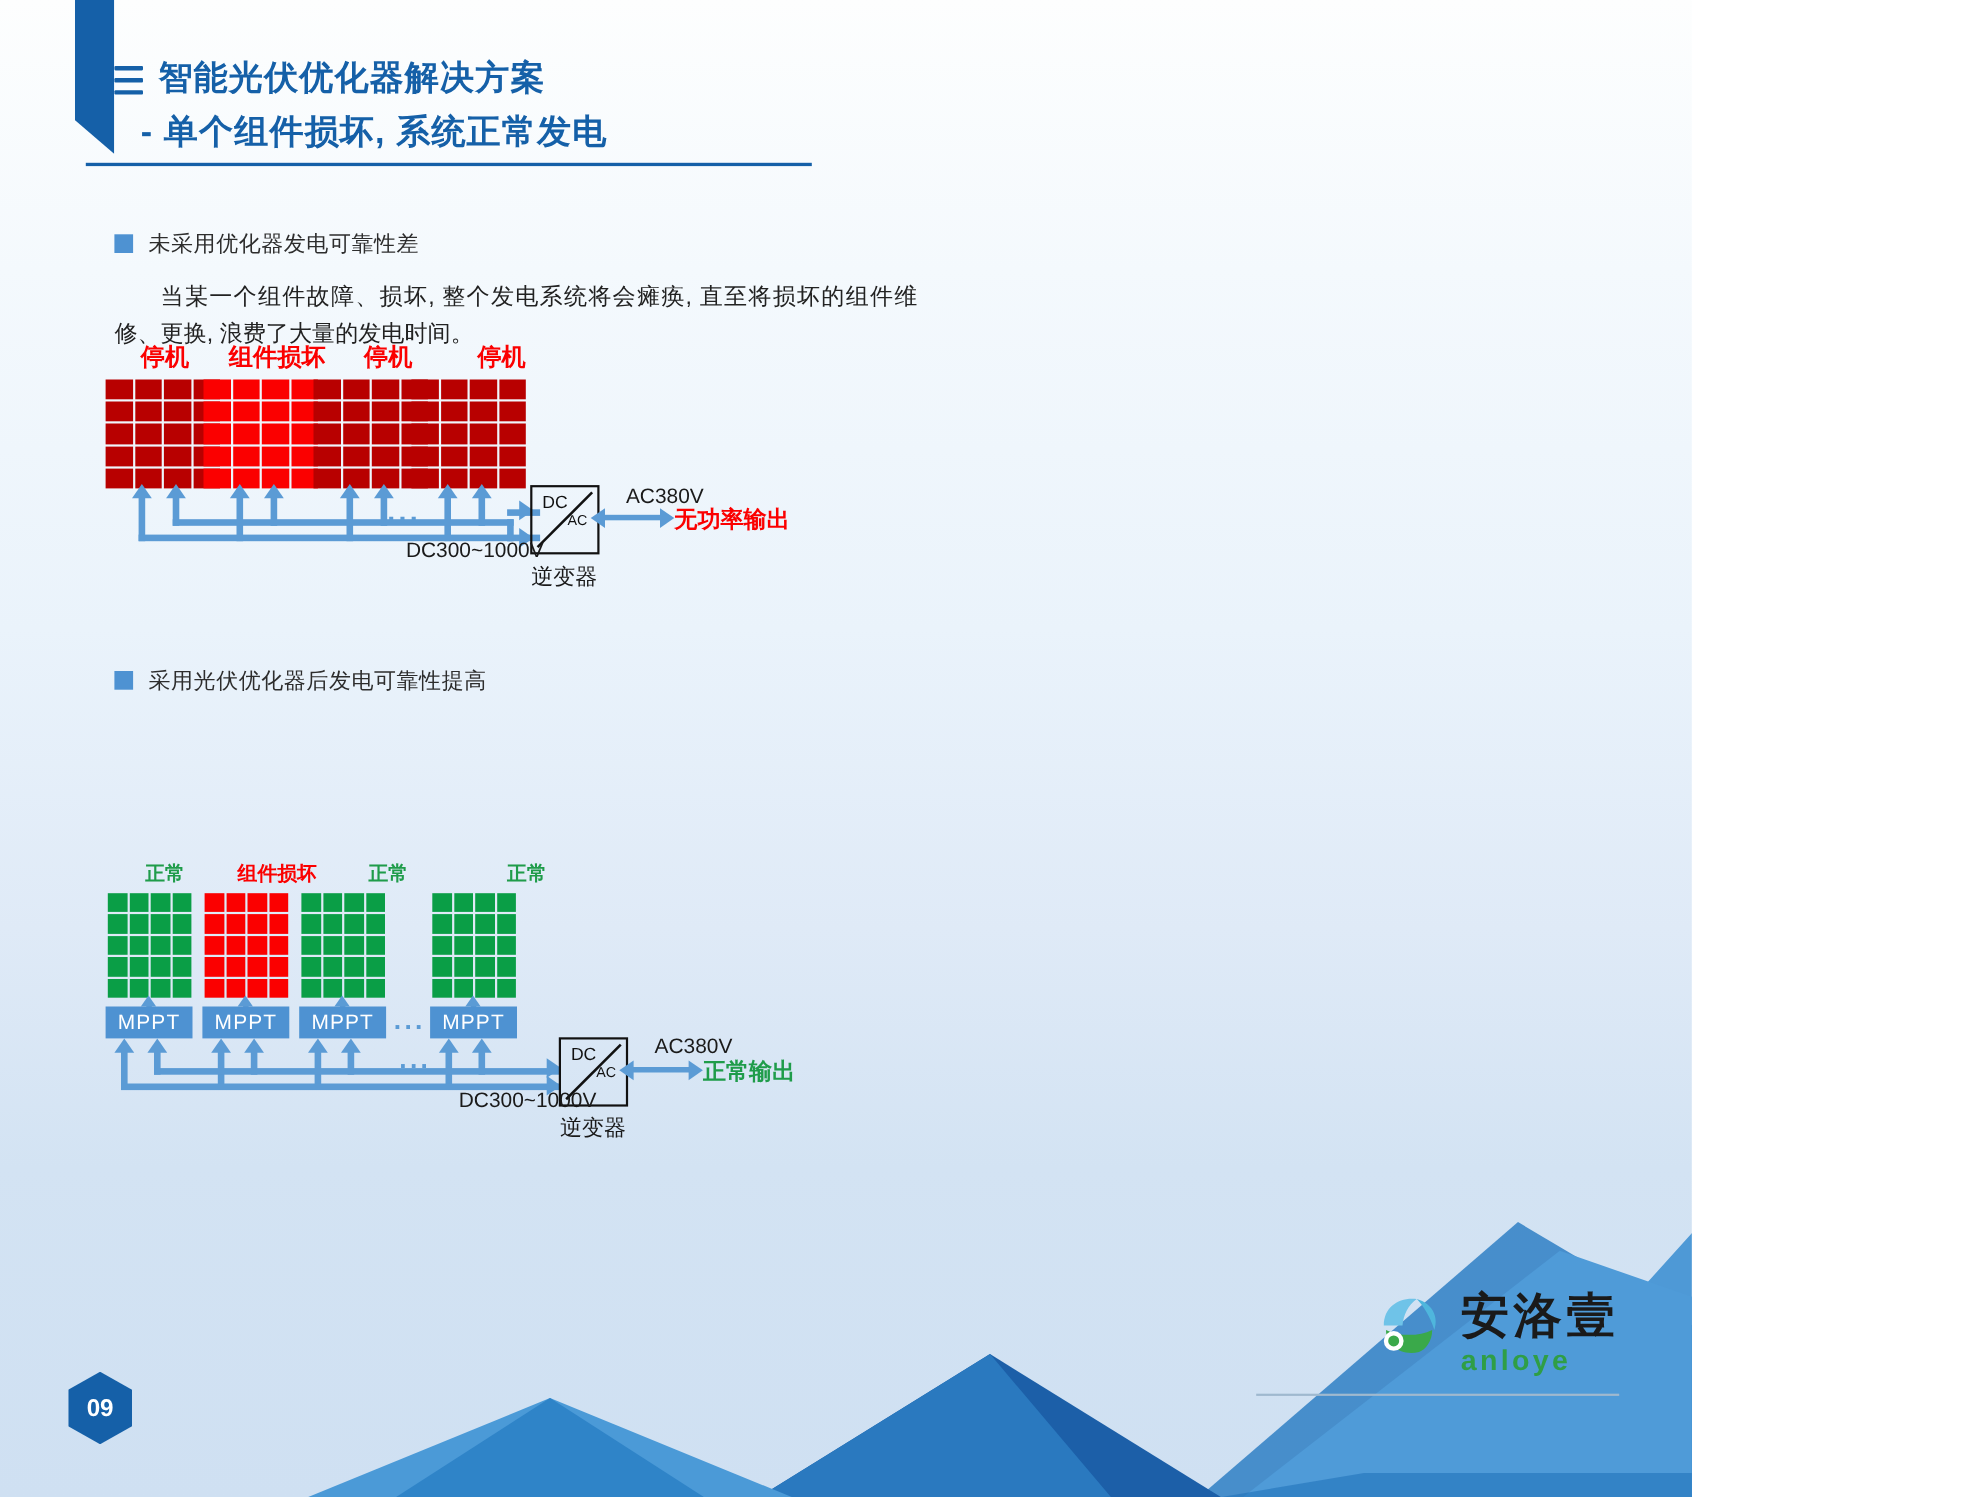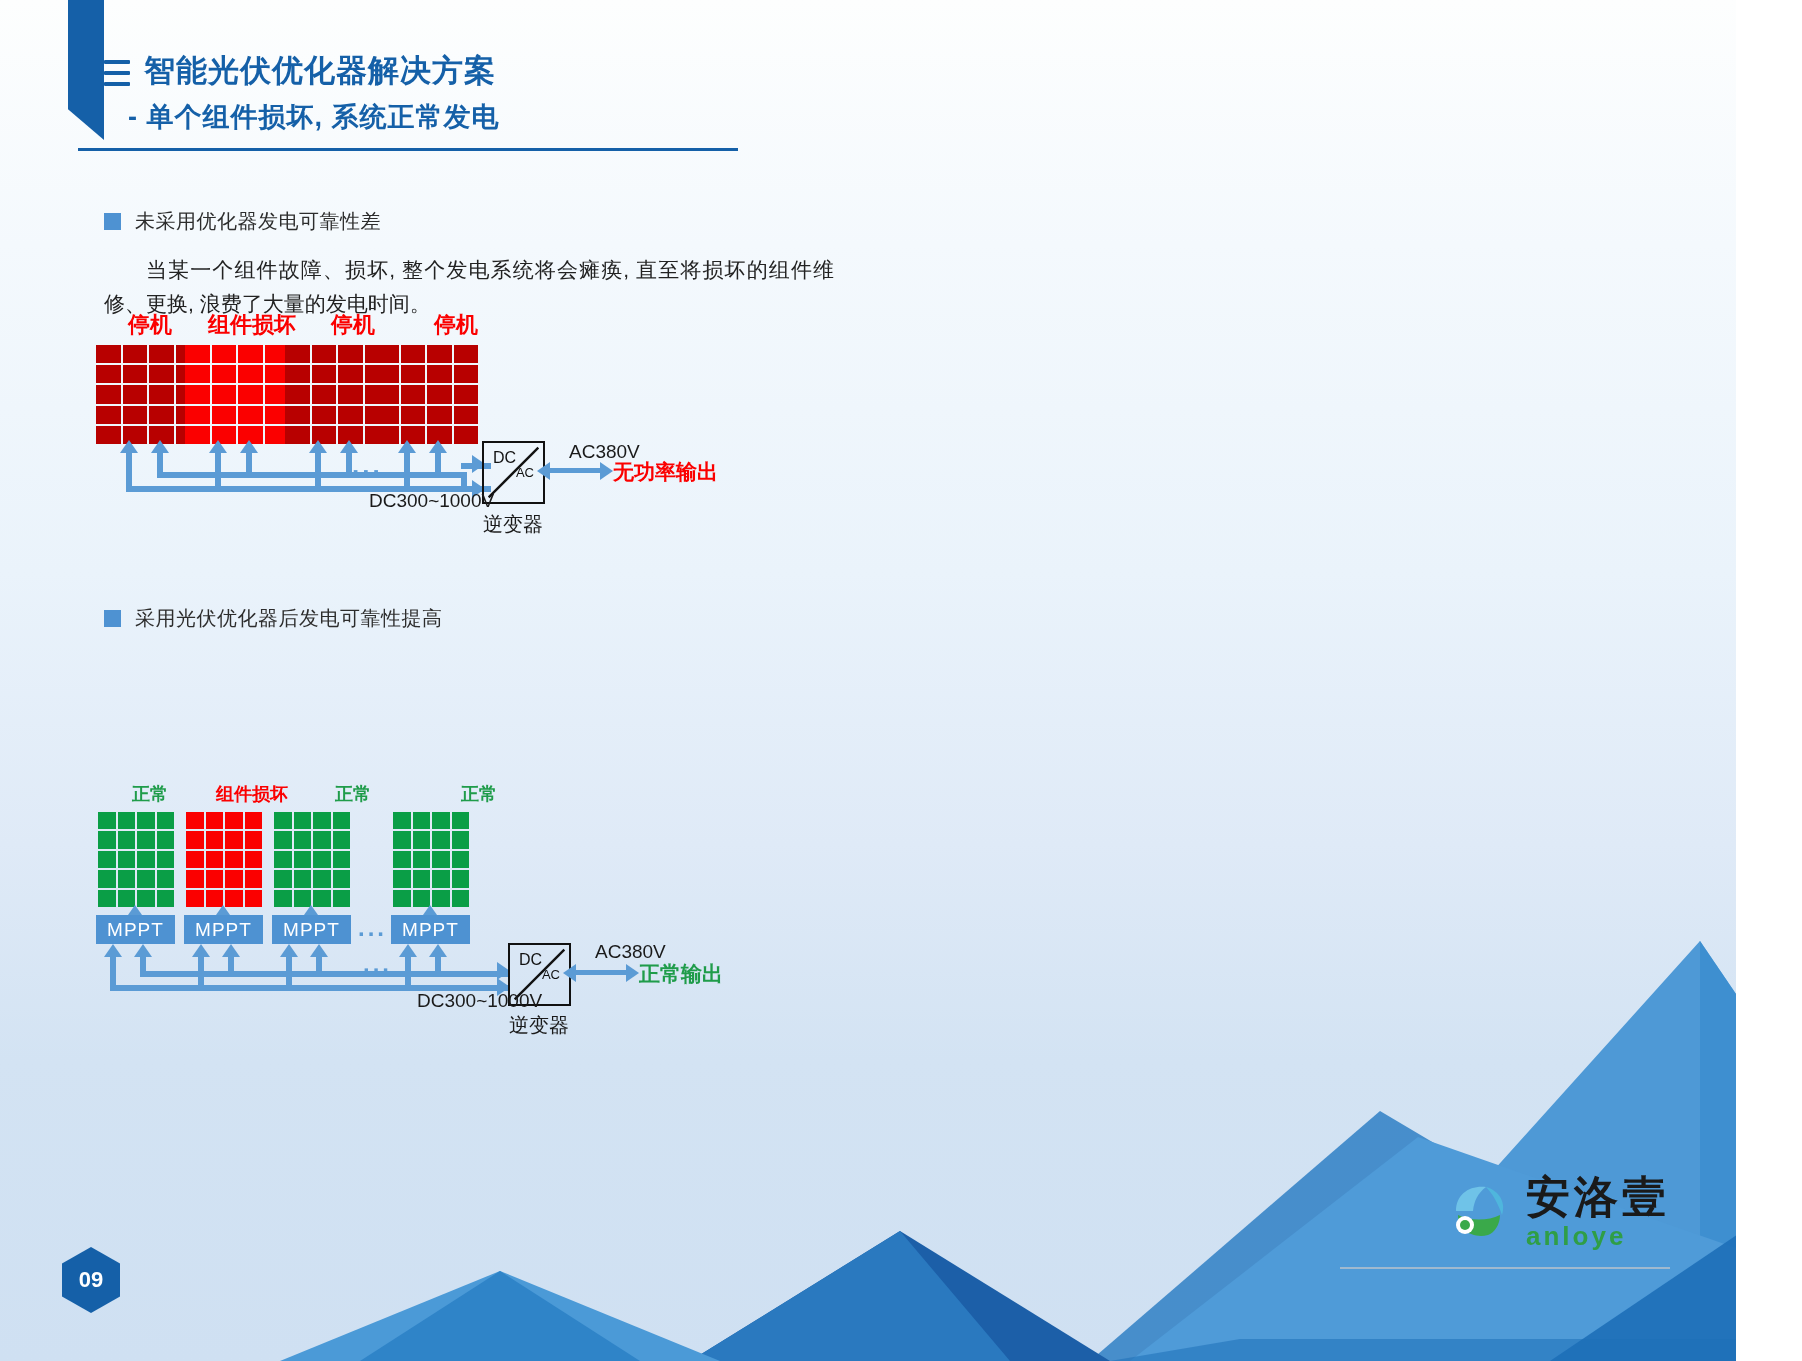--- a/index.html
+++ b/index.html
@@ -4,42 +4,42 @@
 <style>
   * { margin:0; padding:0; box-sizing:border-box; }
   html,body{ width:1802px; height:1361px; }
   body{
     font-family:"Liberation Sans","DejaVu Sans",sans-serif;
     background:#ffffff;
     position:relative;
     overflow:hidden;
   }
   .page{
-    position:absolute; left:0; top:0; width:1736px; height:1361px;
+    position:absolute; left:0; top:0; width:1538px; height:1361px;
     background:linear-gradient(180deg,#fdfefe 0%,#f4f9fd 18%,#eaf3fb 42%,#dfeaf7 62%,#d3e3f3 78%,#cfe0f2 100%);
     overflow:hidden;
   }
   
   .mtn{ position:absolute; bottom:0; left:0; width:1802px; height:420px; }
   
   .flag{
     position:absolute; left:68px; top:0; width:36px; height:140px;
     background:#1560a8;
     clip-path:polygon(0 0,100% 0,100% 100%,0 78%);
   }
   
   .header{ position:absolute; left:104px; top:52px; width:760px; }
   .title-row{ display:flex; align-items:flex-start; gap:14px; }
   .hamburger{ width:26px; height:26px; margin-top:8px; display:flex; flex-direction:column; justify-content:space-between; }
   .hamburger i{ display:block; height:4px; background:#1560a8; border-radius:1px; }
   .title-1{
     font-size:31px; font-weight:bold; color:#1560a8; letter-spacing:1px; line-height:1.25;
   }
   .title-2{
-    font-size:27px; font-weight:bold; color:#1560a8; letter-spacing:1px;
+    font-size:31px; font-weight:bold; color:#1560a8; letter-spacing:1px;
     margin-top:8px; margin-left:24px;
   }
   .title-rule{
     position:absolute; left:78px; top:148px; width:660px; height:3px; background:#1560a8;
   }
   
   .section{ position:absolute; }
   .sec-head{ display:flex; align-items:center; gap:14px; }
   .sq{ width:17px; height:17px; background:#4e92d2; }
   .sec-head-text{ font-size:20px; color:#2d2d2d; letter-spacing:.5px; }
@@ -102,21 +102,21 @@
     font-size:19px; letter-spacing:1px;
   }
   
   .pagenum{
     position:absolute; left:62px; bottom:48px; width:58px; height:66px;
     background:#1560a8; color:#fff; font-size:22px; font-weight:bold;
     display:flex; align-items:center; justify-content:center;
     clip-path:polygon(50% 0,100% 25%,100% 75%,50% 100%,0 75%,0 25%);
   }
   
-  .logo{ position:absolute; right:66px; bottom:112px; display:flex; align-items:center; gap:12px; }
+  .logo{ position:absolute; right:66px; bottom:112px; display:flex; align-items:flex-start; gap:12px; }
   .logo-mark{ position:relative; width:66px; height:62px; }
   .logo-cn{ font-size:44px; font-weight:bold; color:#1a1a1a; letter-spacing:4px; line-height:1; }
   .logo-en{ font-size:26px; font-weight:bold; color:#2f9e46; letter-spacing:3px; line-height:1; margin-top:4px; }
   .logo-rule{ position:absolute; right:66px; bottom:92px; width:330px; height:2px; background:#9fb9cf; }
 </style>
 </head>
 <body>
 
 <div class="page">
 

